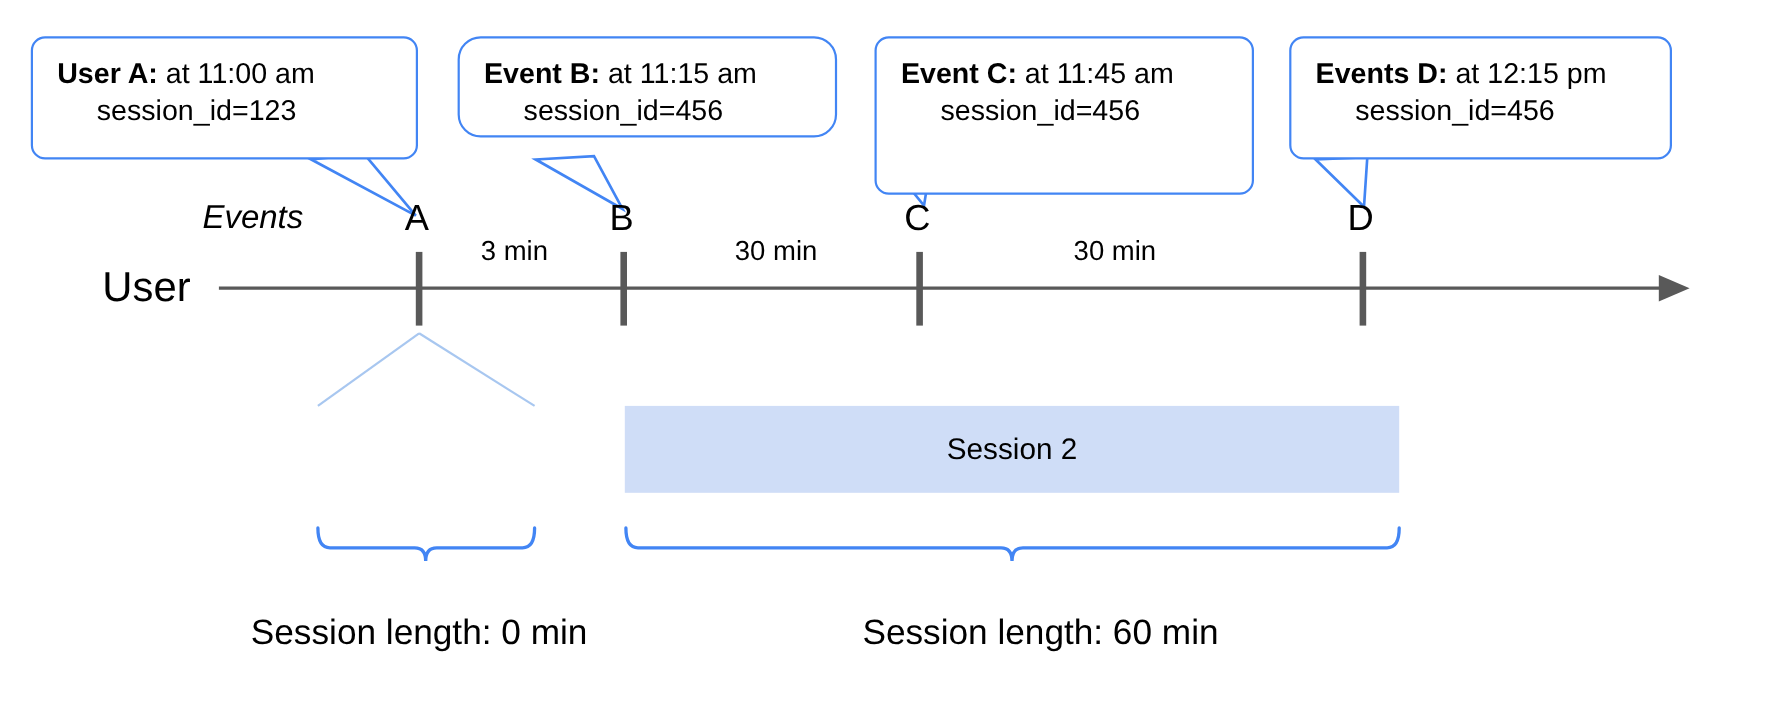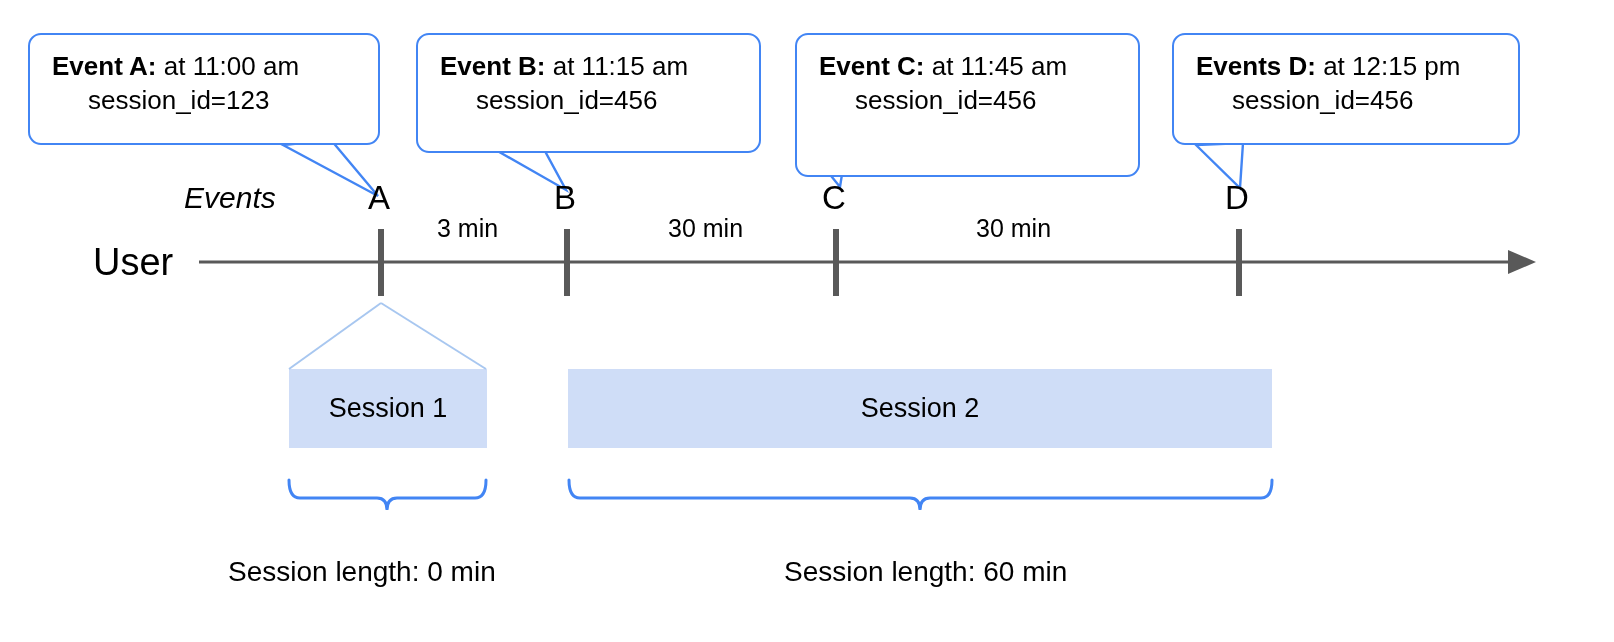--- a/index.html
+++ b/index.html
@@ -42,21 +42,21 @@
     display:flex;
     align-items:center;
     justify-content:center;
     font-size:27px;
     color:#000;
     z-index:2;
   }
 
   .caption{
     position:absolute;
-    font-size:28px;
+    font-size:32px;
     color:#000;
     white-space:nowrap;
     z-index:2;
   }
 </style>
 </head>
 <body>
 
 <div id="stage">
 
@@ -65,25 +65,25 @@
     <polygon points="283,145 378,196 331,140" fill="none" stroke="#4285f4" stroke-width="2.4"></polygon>
 
     <polygon points="487,145 566,190 540,142" fill="none" stroke="#4285f4" stroke-width="2.4"></polygon>
 
     <polygon points="806,145 840,187 847,143" fill="none" stroke="#4285f4" stroke-width="2.4"></polygon>
 
     <polygon points="1196,145 1240,188 1243,143" fill="none" stroke="#4285f4" stroke-width="2.4"></polygon>
   </svg>
 
   <div class="callout" style="left:28px;  top:33px; width:352px; height:112px;">
-    <span class="evt">Event A:</span><span> at 11:00 am</span>
+    <span class="evt">User A:</span><span> at 11:00 am</span>
     <span class="ln2">session_id=123</span>
   </div>
 
-  <div class="callout" style="left:416px; top:33px; width:345px; height:120px;">
+  <div class="callout" style="left:416px; top:33px; width:345px; height:92px;border-radius:21px;">
     <span class="evt">Event B:</span><span> at 11:15 am</span>
     <span class="ln2">session_id=456</span>
   </div>
 
   <div class="callout" style="left:795px; top:33px; width:345px; height:144px;">
     <span class="evt">Event C:</span><span> at 11:45 am</span>
     <span class="ln2">session_id=456</span>
   </div>
 
   <div class="callout" style="left:1172px; top:33px; width:348px; height:112px;">
@@ -117,20 +117,19 @@
     <line x1="381" y1="303" x2="289" y2="369" stroke="#a8c7f0" stroke-width="2"></line>
     <line x1="381" y1="303" x2="486" y2="369" stroke="#a8c7f0" stroke-width="2"></line>
 
     <path fill="none" stroke="#4285f4" stroke-width="3" stroke-linecap="round" d="M289,480 Q289,498 300,498 L377,498 Q387,498 387,510
              Q387,498 397,498 L475,498 Q486,498 486,480"></path>
 
     <path fill="none" stroke="#4285f4" stroke-width="3" stroke-linecap="round" d="M569,480 Q569,498 580,498 L910,498 Q920,498 920,510
              Q920,498 930,498 L1261,498 Q1272,498 1272,480"></path>
   </svg>
 
-  <div class="sessionbar" style="left:289px; top:369px; width:198px; height:79px;">Session 1</div>
 
   <div class="sessionbar" style="left:568px; top:369px; width:704px; height:79px;text-align:right;">Session 2</div>
 
   <div class="caption" style="left:228px; top:556px;">Session length: 0 min</div>
   <div class="caption" style="left:744px; top:556px;margin-left:40px;">Session length: 60 min</div>
 
 </div>
 
 </body></html>

